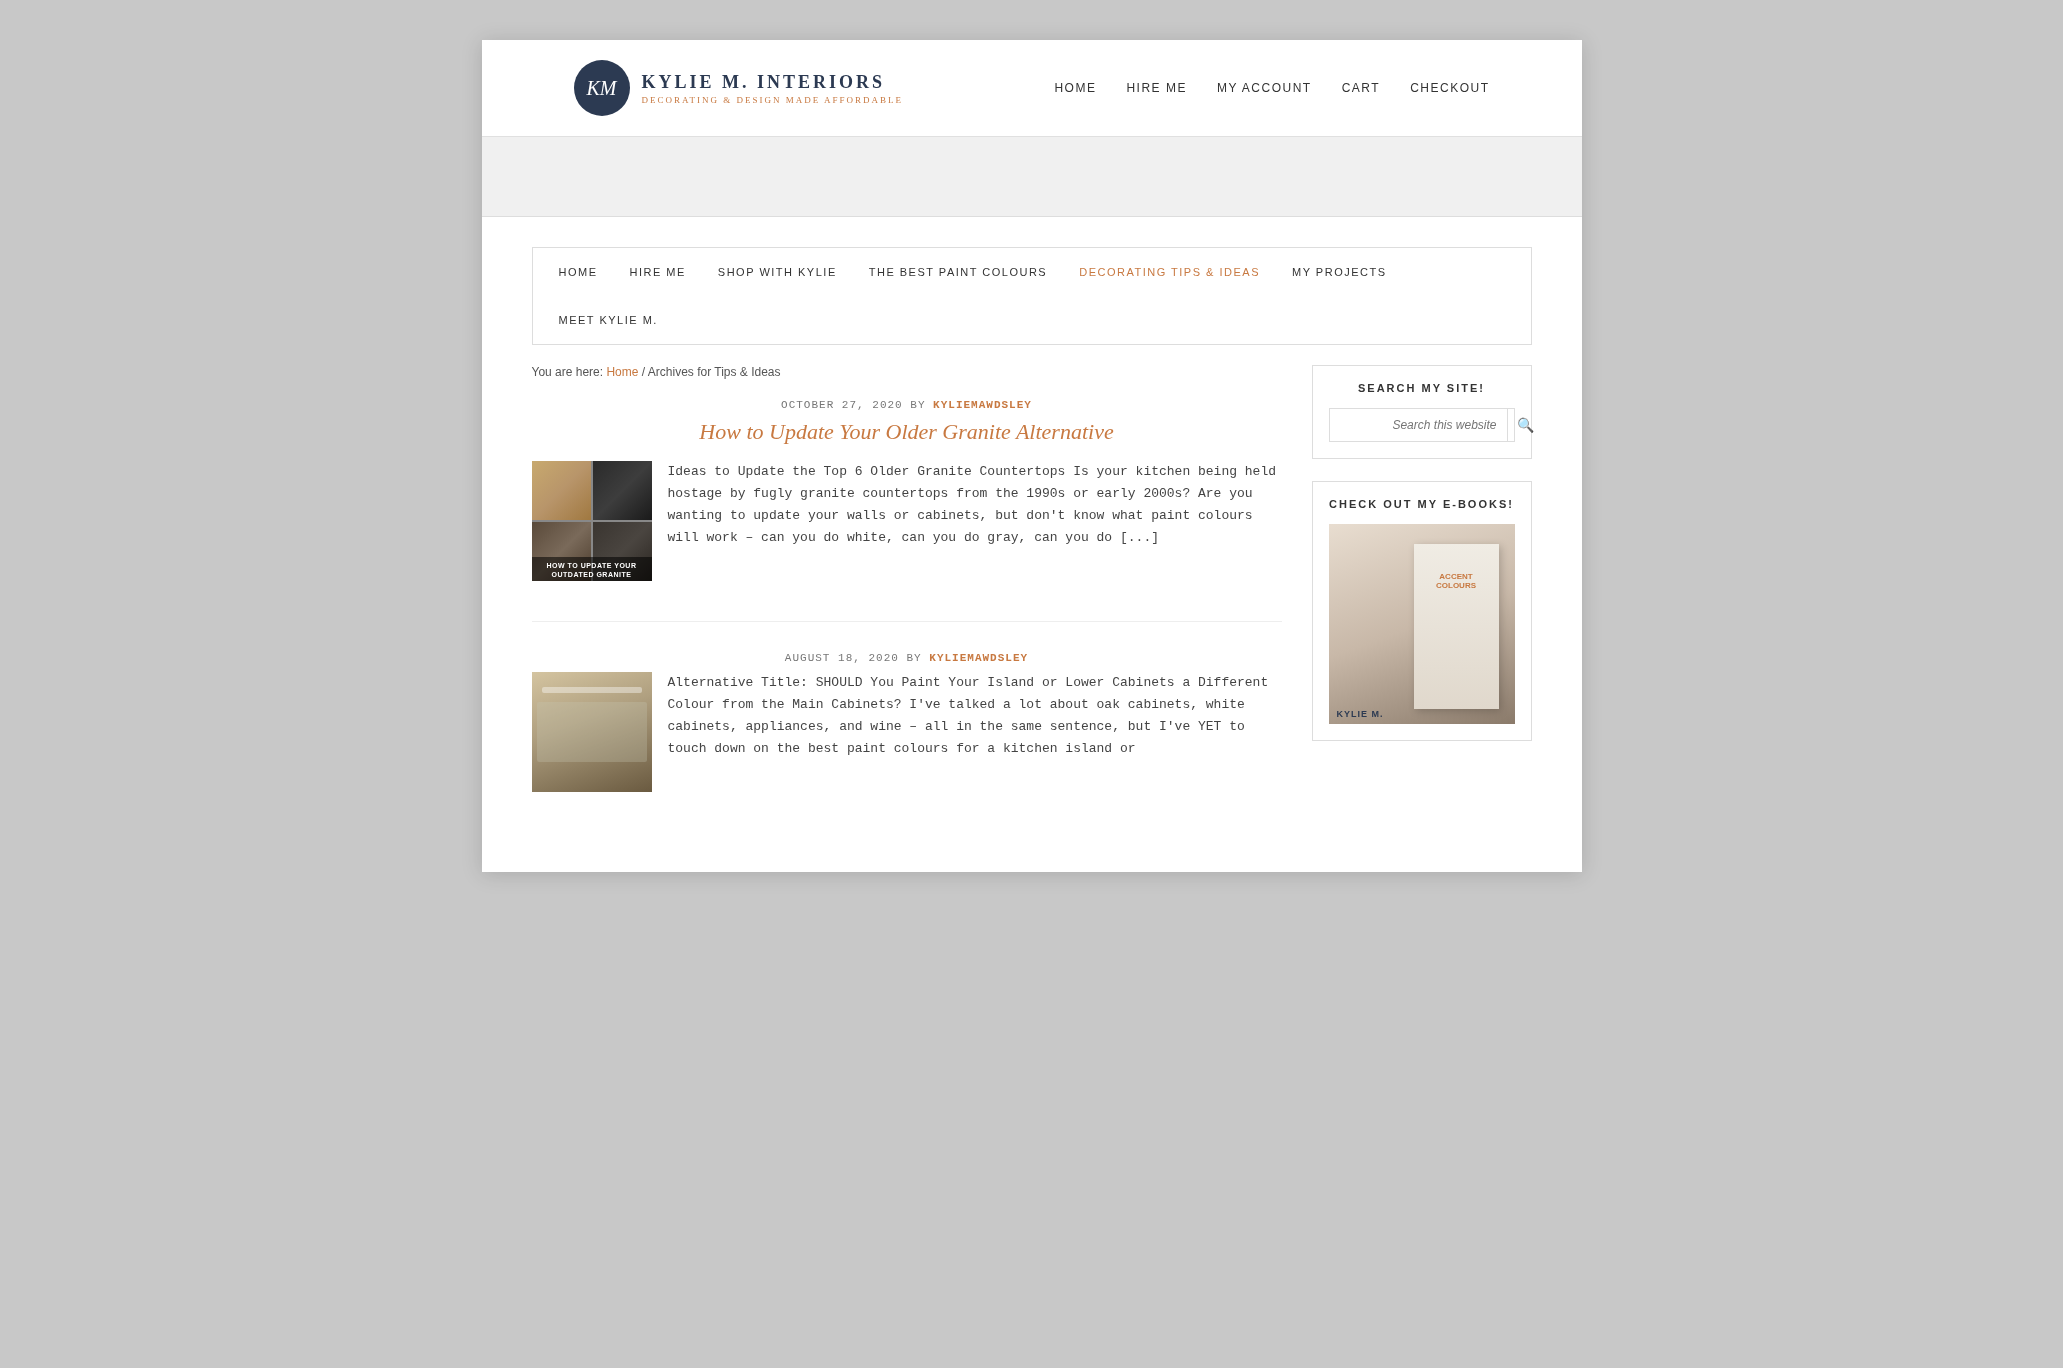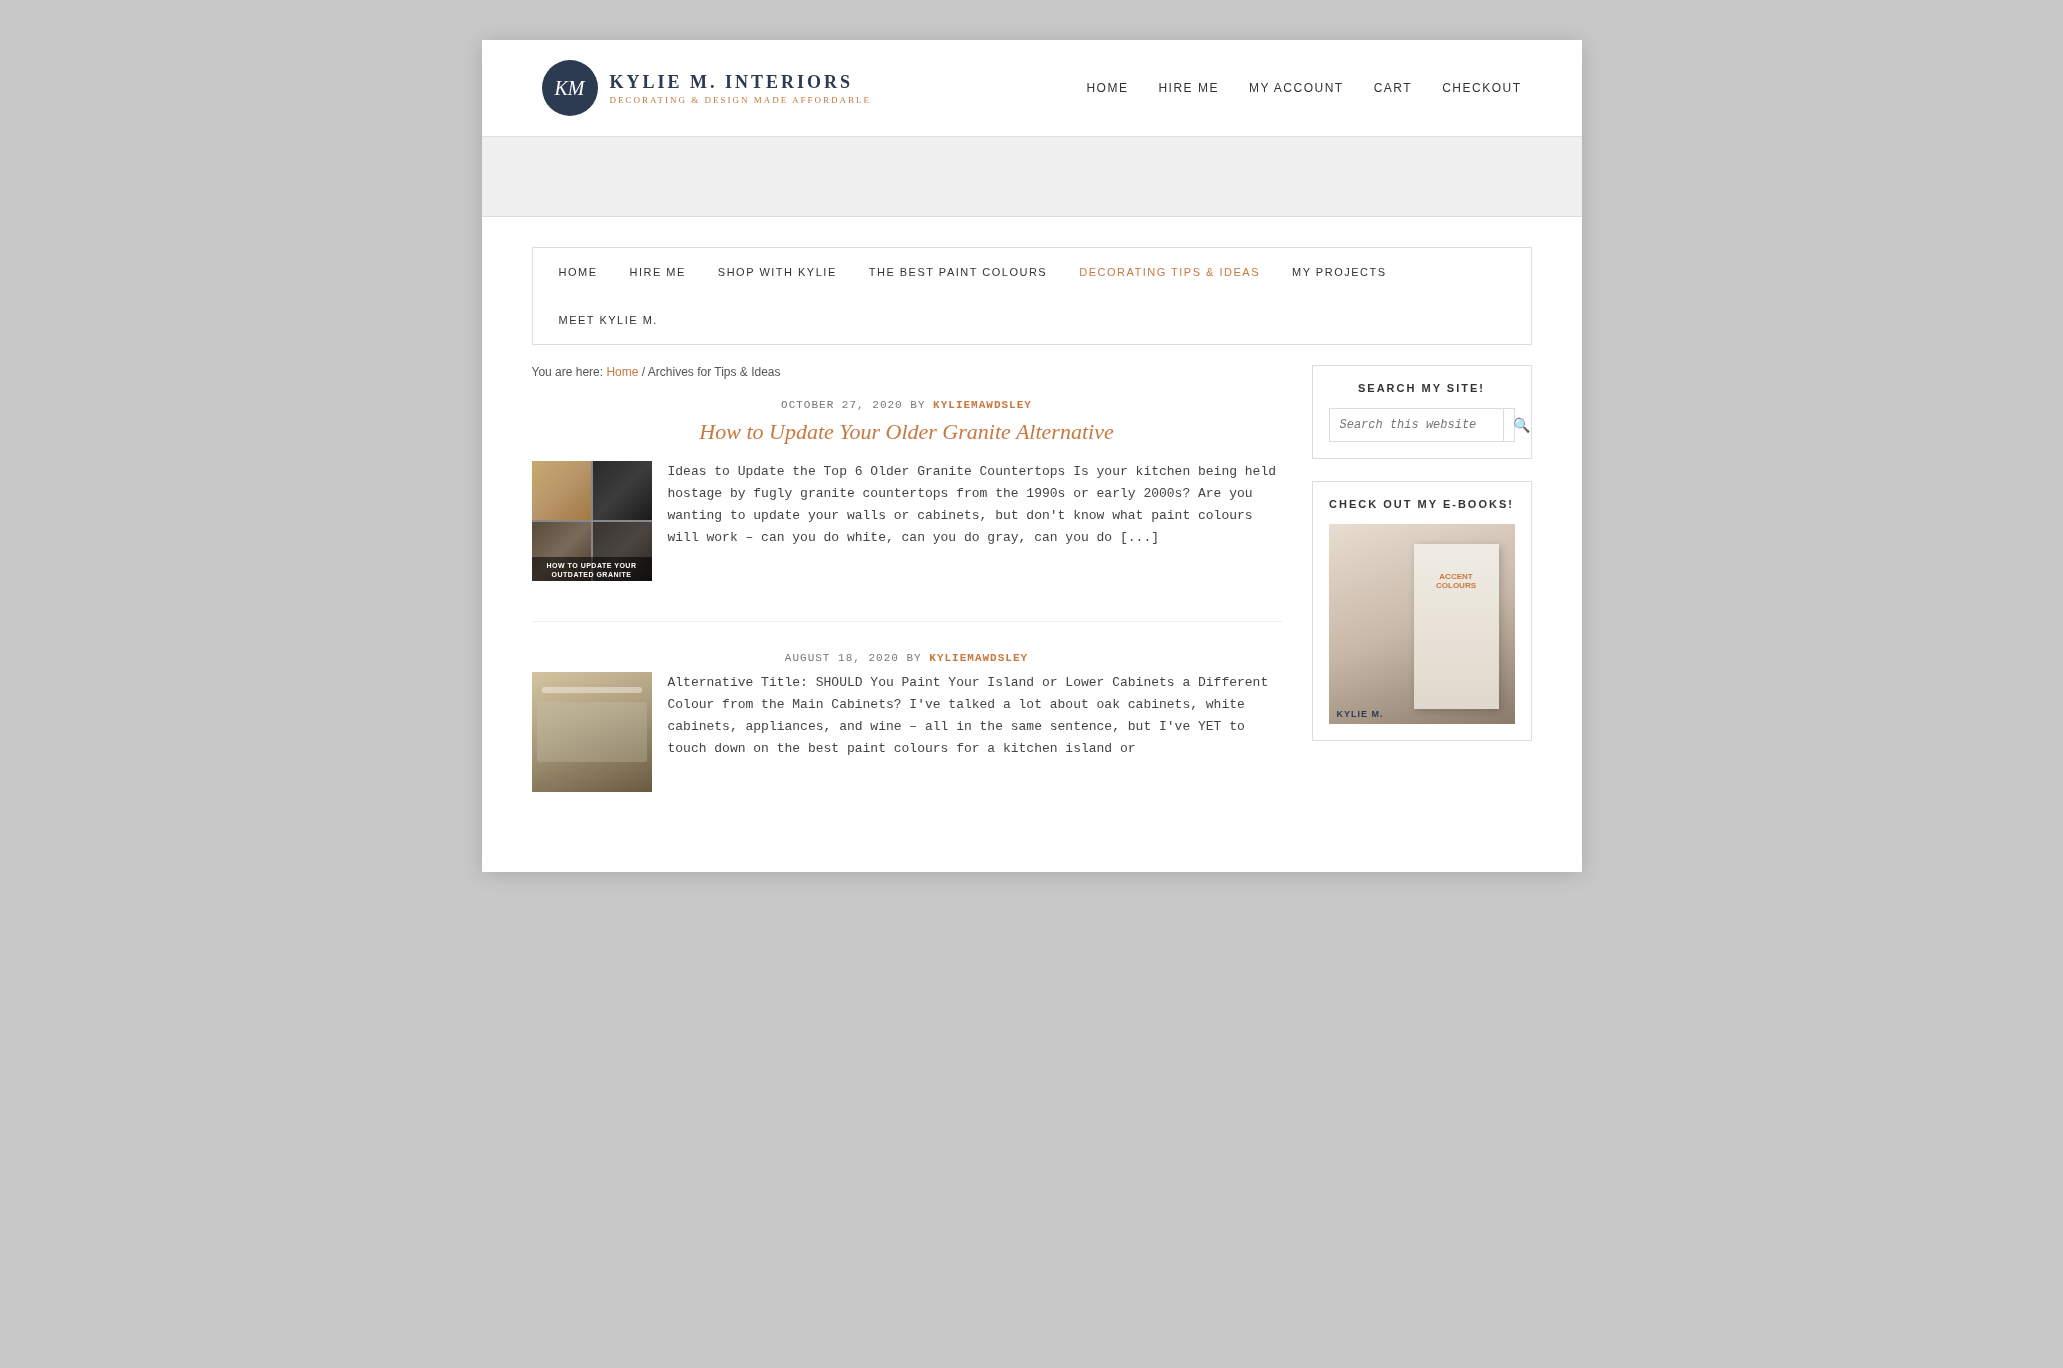--- a/index.html
+++ b/index.html
@@ -16,21 +16,21 @@
       background: #fff;
       width: 1100px;
       max-width: 100%;
       box-shadow: 0 2px 20px rgba(0,0,0,0.15);
     }
     
     .site-header {
       display: flex;
       align-items: center;
       justify-content: space-between;
-      padding: 20px 60px;
+      padding: 20px 92px;
       border-bottom: 1px solid #e0e0e0;
     }
     .logo-area {
       display: flex;
       align-items: center;
       gap: 12px;
     }
     .logo-circle {
       width: 56px;
       height: 56px;
@@ -263,23 +263,24 @@
     .search-form {
       display: flex;
       border: 1px solid #ddd;
     }
     .search-input {
       flex: 1;
       border: none;
       outline: none;
       padding: 8px 10px;
       font-size: 12px;
-      font-family: Liberation Mono, monospace;
+      font-family: Liberation Sans, sans-serif;
       color: #737373;
       font-style: italic;
+      text-align: right;
     }
     .search-button {
       background: none;
       border: none;
       border-left: 1px solid #ddd;
       padding: 8px 10px;
       cursor: pointer;
       color: #555;
       font-size: 14px;
     }

